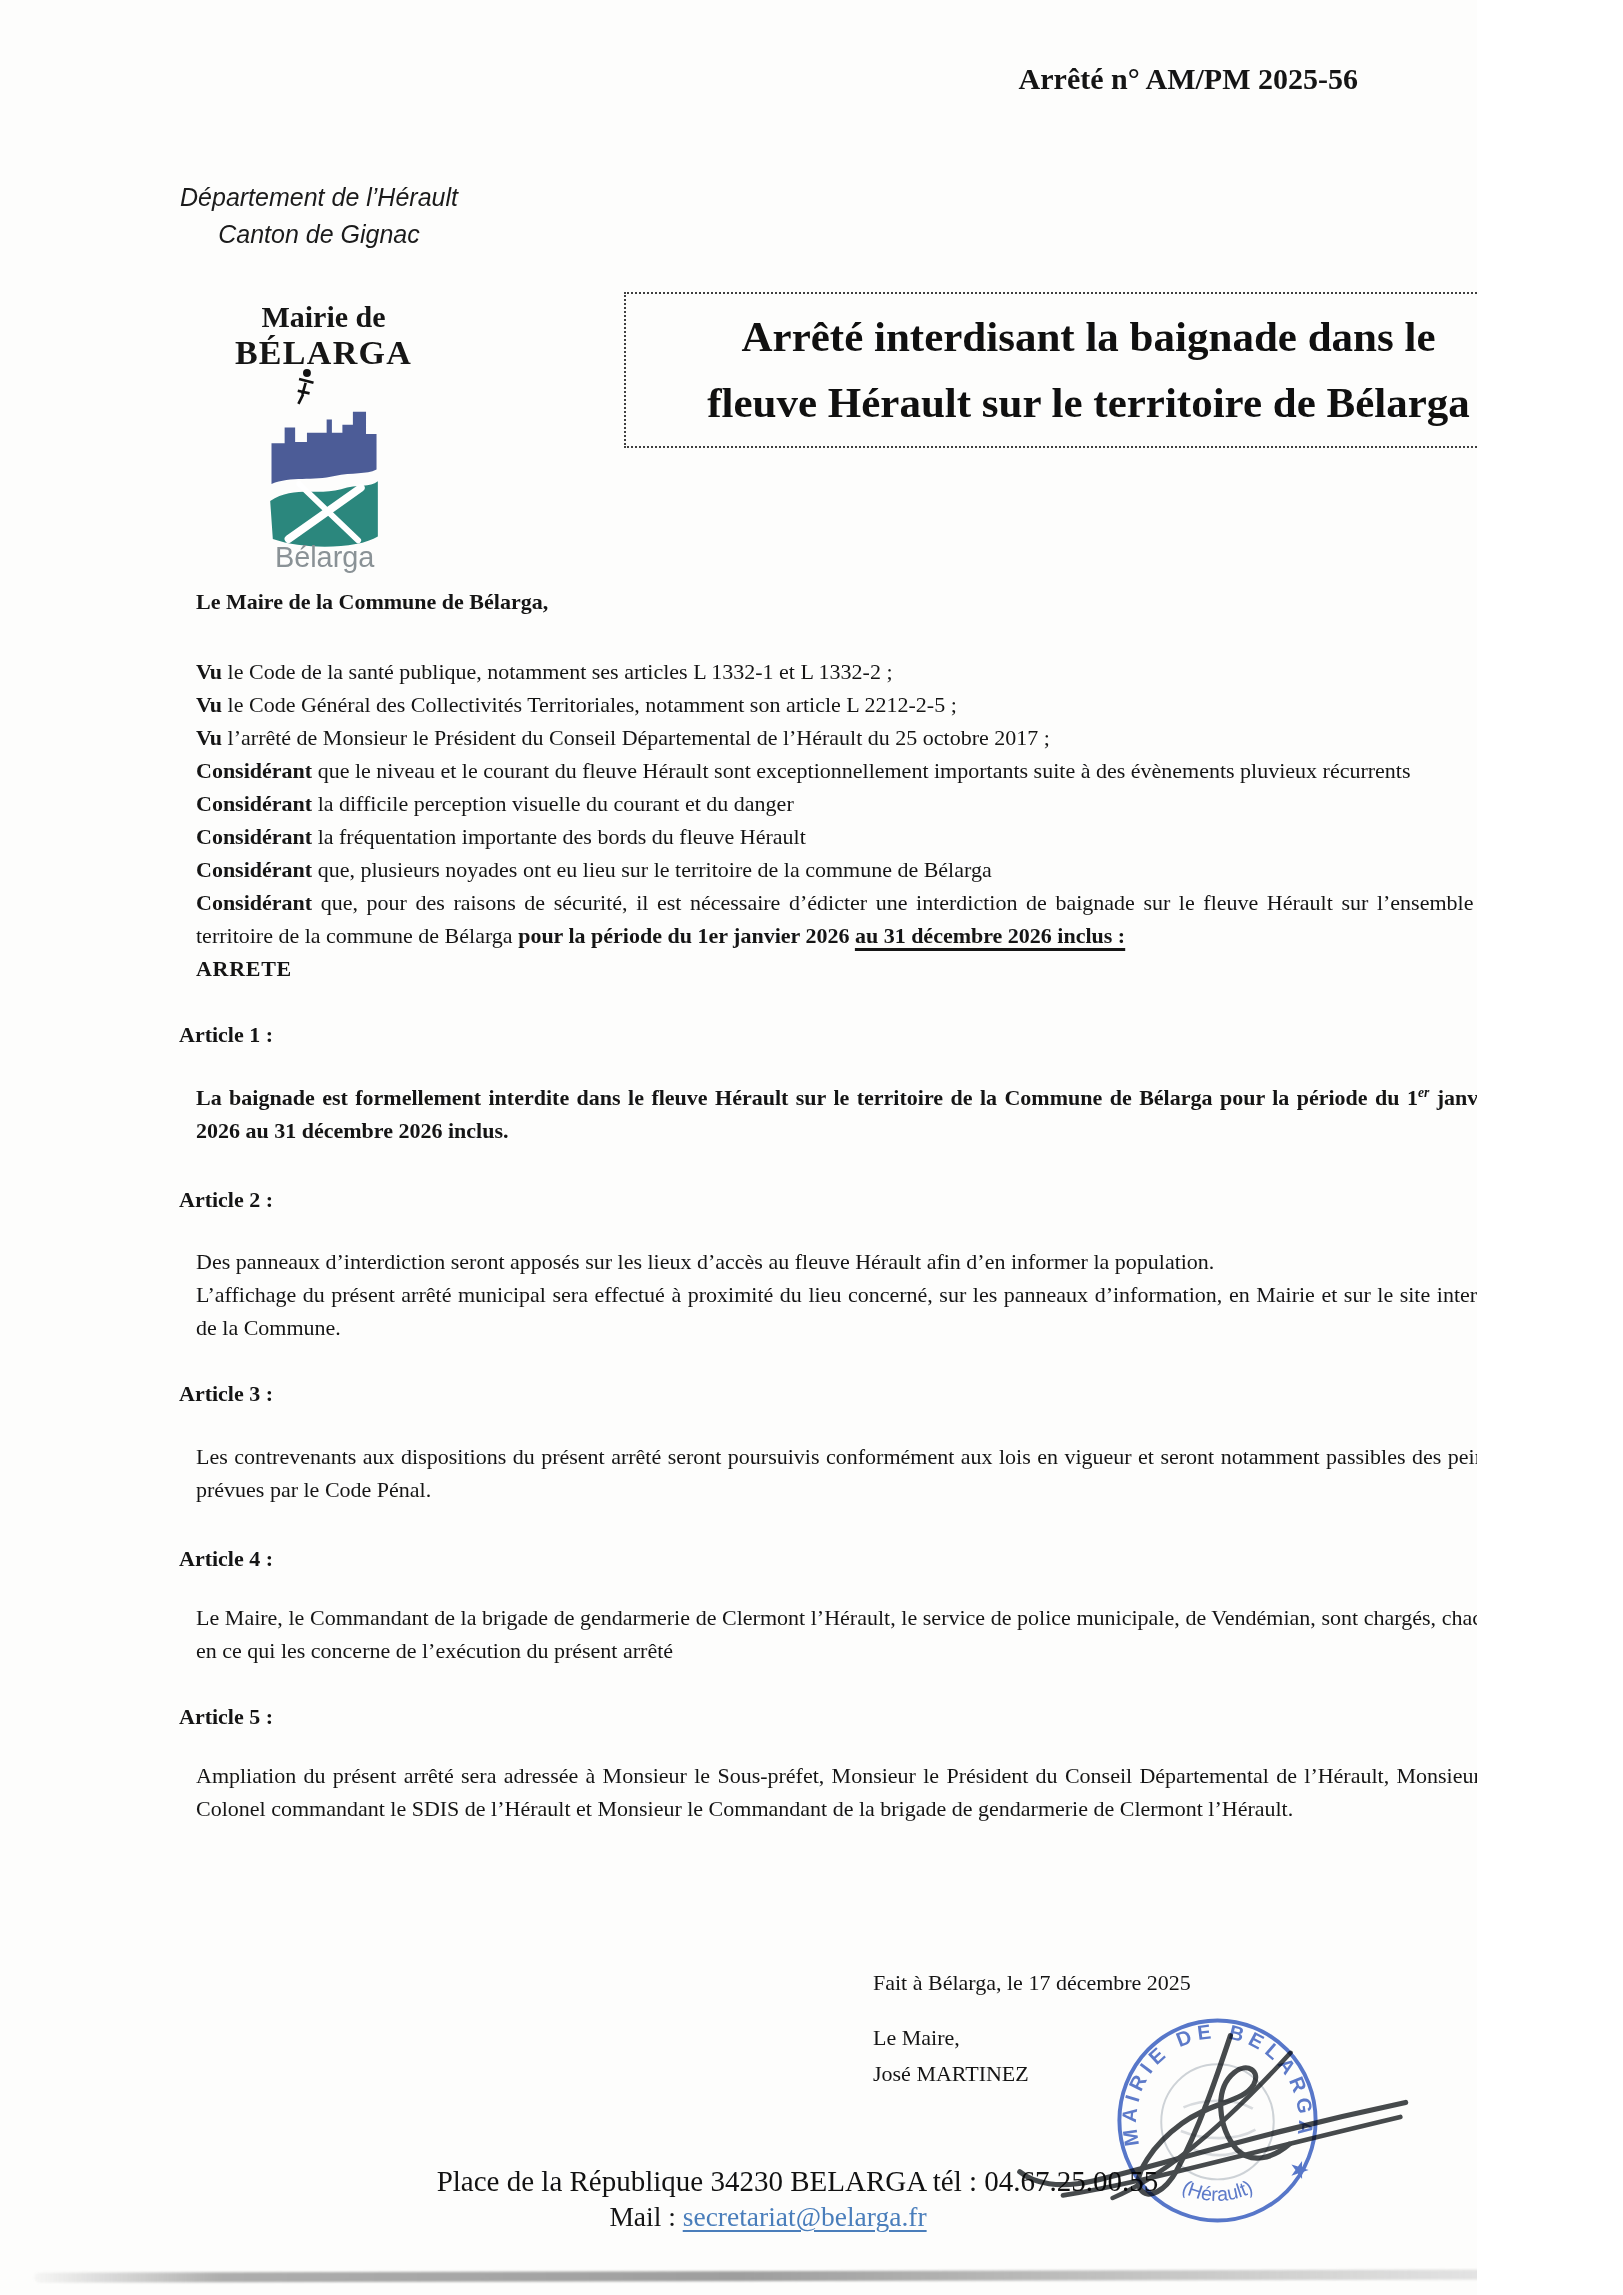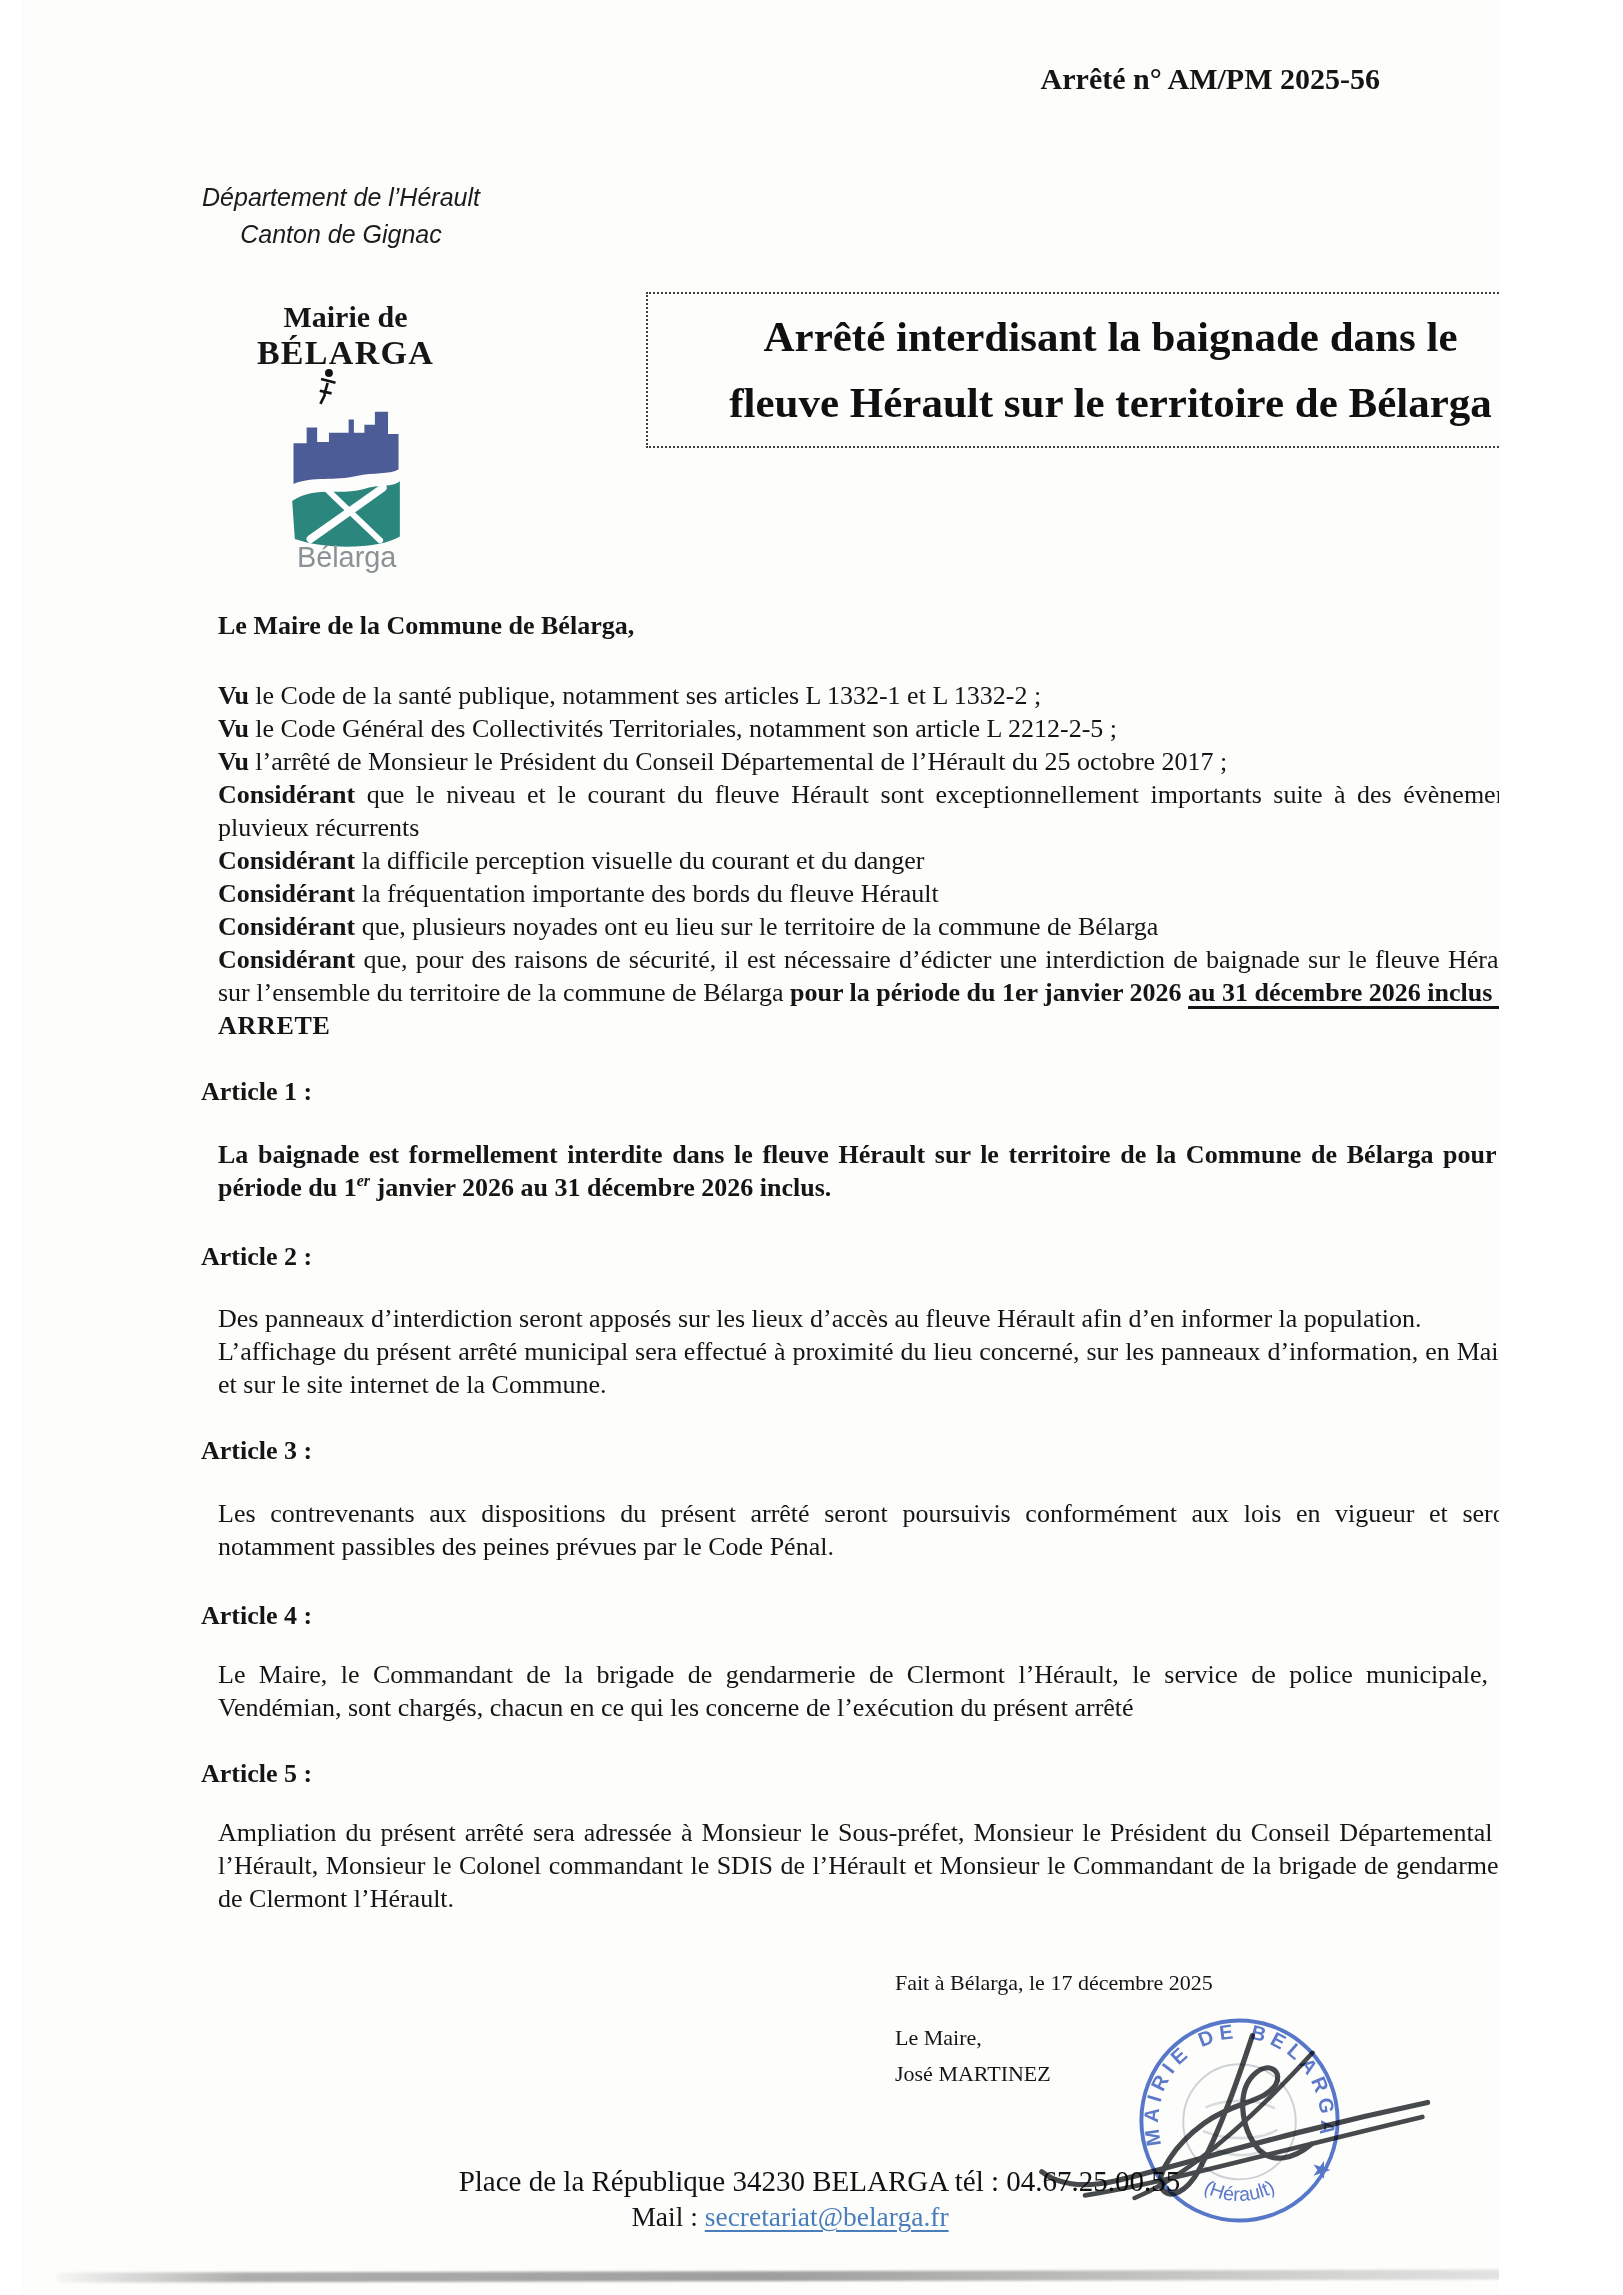--- a/index.html
+++ b/index.html
@@ -1,36 +1,36 @@
 <!DOCTYPE html>
 <html lang="fr" style="font-size:10.5px"><head>
 <meta charset="utf-8">
 <style>
   html,body{margin:0;padding:0;background:#ffffff;}
   .page{
     position:relative;width:1477px;height:2295px;background:#fdfdfc;overflow:hidden;
-    font-family:"Liberation Serif",serif;color:#151515;margin-left:22px;
+    font-family:"Liberation Serif",serif;color:#151515;
   }
   
   .doc-number{position:absolute;top:62px;right:119px;font-weight:bold;font-size:30px;letter-spacing:0;}
   
   .dept{position:absolute;top:179px;left:139px;width:360px;text-align:center;
     font-family:"Liberation Sans",sans-serif;font-style:italic;font-size:25px;line-height:37px;color:#1b1b1b;}
   
   .mairie{position:absolute;top:300px;left:209px;width:229px;text-align:center;
     font-family:Liberation Serif, serif;font-weight:bold;color:#161616;}
   .mairie .l1{font-size:30px;line-height:34px;}
   .mairie .l2{font-size:34px;line-height:38px;letter-spacing:1.3px;}
   .logo{position:absolute;left:261px;top:364px;width:128px;height:211px;}
   
   .title-box{position:absolute;left:624px;top:292px;width:929px;height:156px;box-sizing:border-box;
     border:2.6px dotted #3f3f3f;display:flex;flex-direction:column;justify-content:center;
     text-align:center;font-weight:bold;font-size:43px;line-height:66px;color:#101010;}
   
-  .body-text{position:absolute;left:196px;top:609px;width:1308px;font-size:26px;line-height:33px;}
+  .body-text{position:absolute;left:196px;top:585px;width:1308px;font-size:22px;line-height:33px;}
   .jp{text-align:justify;}
   .salutation{font-weight:bold;margin-bottom:37px;}
   .lead{font-weight:bold;}
   .bold-seg{font-weight:bold;}
   .bold-u{font-weight:bold;text-decoration:underline;text-decoration-thickness:2.6px;text-underline-offset:5.2px;}
   .arrete{text-align:left;font-weight:bold;letter-spacing:0.7px;}
   .art-h{font-weight:bold;margin-left:-17px;}
   .mt40{margin-top:26px;} .mt45{margin-top:29.5px;} .mt50{margin-top:33px;} .mt55{margin-top:36px;}
   sup.er{font-size:0.62em;vertical-align:super;line-height:0;font-style:italic;}
   

